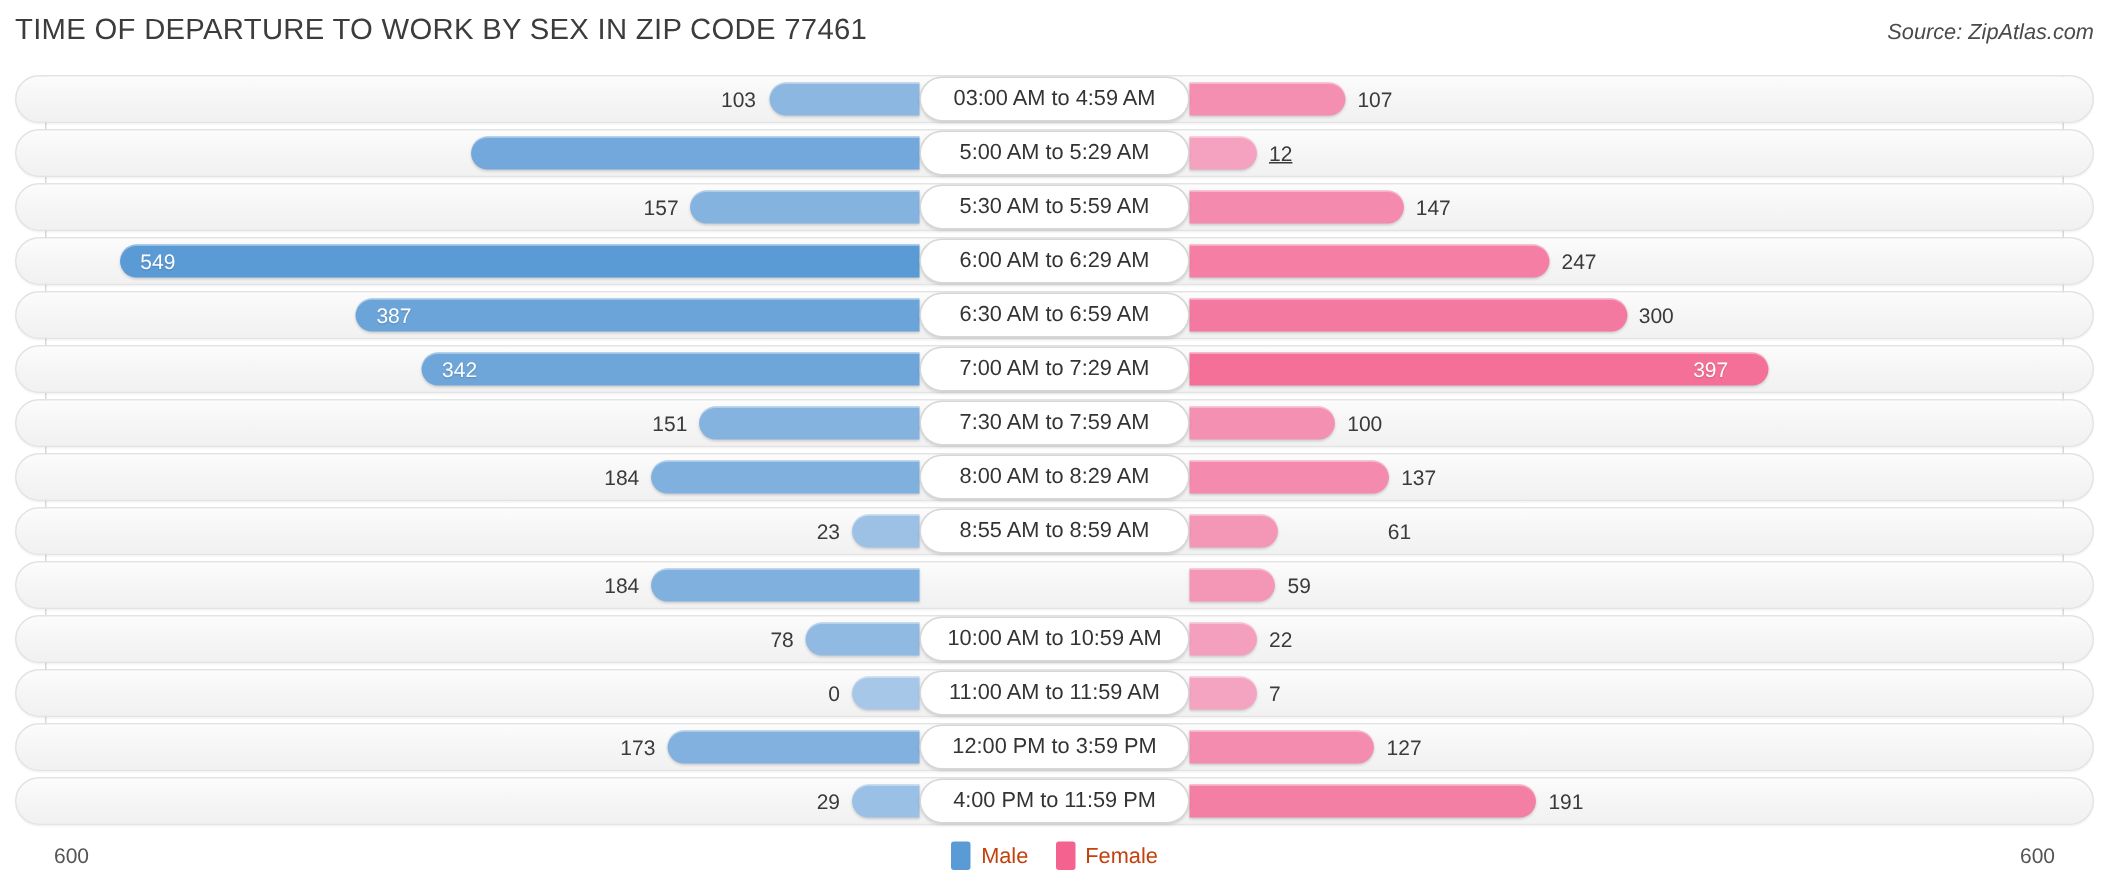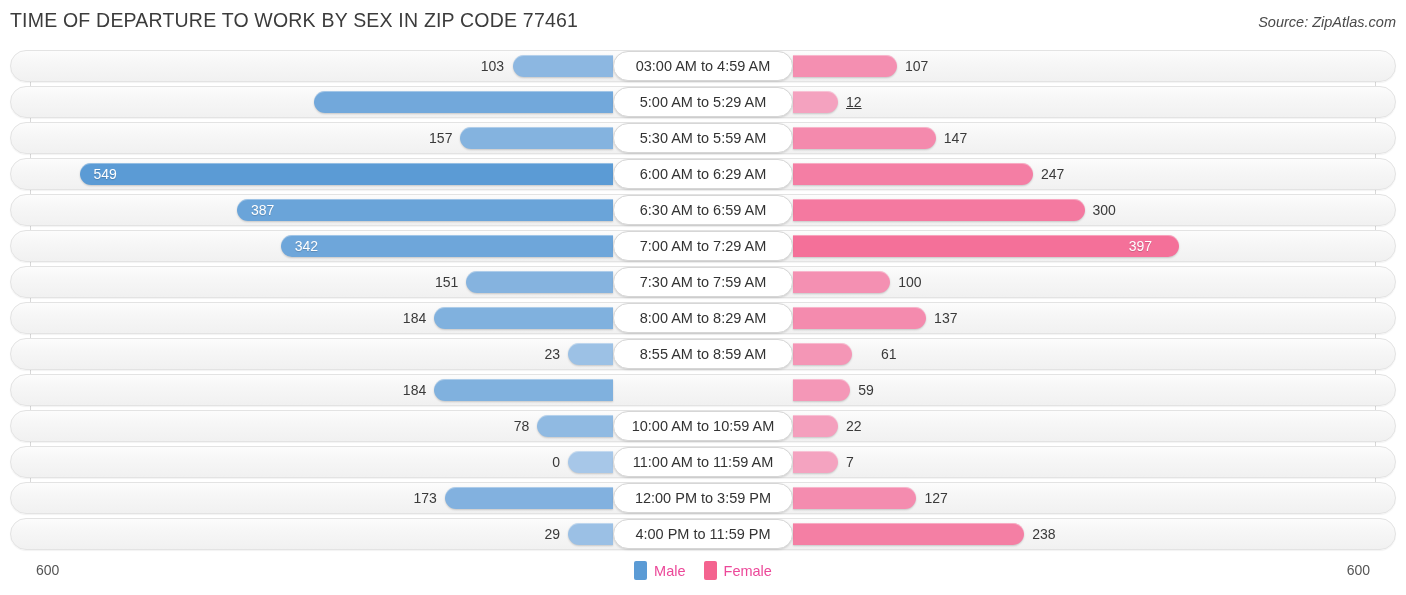--- a/index.html
+++ b/index.html
@@ -94,21 +94,21 @@
   
   .footer{position:absolute;left:0;top:556px;width:1406px;height:39px;}
   .axis-left{position:absolute;left:36px;top:6px;font-size:14px;color:#555;}
   .axis-right{position:absolute;right:36px;top:6px;font-size:14px;color:#555;}
   .legend{
     position:absolute;left:0;right:0;top:5px;
     display:flex;justify-content:center;align-items:center;gap:18px;
   }
   .legend-item{display:flex;align-items:center;gap:7px;}
   .swatch{width:13px;height:19px;border-radius:2px;display:inline-block;}
-  .legend-label{font-size:14.5px;color:#ec4899;}
+  .legend-label{font-size:14.5px;color:#c2410c;}
 </style>
 </head>
 <body>
 
 <div class="page">
 
   <div class="header">
     <div class="title">TIME OF DEPARTURE TO WORK BY SEX IN ZIP CODE 77461</div>
     <div class="source">Source: ZipAtlas.com</div>
   </div>
@@ -179,21 +179,21 @@
           <div class="bar bar-female" style="left: 793px; width: 133.118px; background: rgb(244, 139, 174);"></div>
           <div class="val val-out-left" style="left: 368.213px; width: 58px;">184</div>
           <div class="val val-out-right" style="left: 934.118px; width: 58px;">137</div>
           <div class="pill">8:00 AM to 8:29 AM</div>
         </div>
         <div class="row">
           <div class="track"></div>
           <div class="bar bar-male" style="left: 568px; width: 45px; background: rgb(156, 193, 229);"></div>
           <div class="bar bar-female" style="left: 793px; width: 59.2717px; background: rgb(244, 150, 182);"></div>
           <div class="val val-out-left" style="left: 502px; width: 58px;">23</div>
-          <div class="val val-out-right" style="left: 881px; width: 58px;">61</div>
+          <div class="val val-out-right" style="left: 904px; width: 58px; text-align: center;">61</div>
           <div class="pill">8:55 AM to 8:59 AM</div>
         </div>
         <div class="row">
           <div class="track"></div>
           <div class="bar bar-male" style="left: 434.213px; width: 178.787px; background: rgb(128, 177, 222);"></div>
           <div class="bar bar-female" style="left: 793px; width: 57.3283px; background: rgb(244, 151, 183);"></div>
           <div class="val val-out-left" style="left: 368.213px; width: 58px;">184</div>
           <div class="val val-out-right" style="left: 858.328px; width: 58px;">59</div>
         </div>
         <div class="row">
@@ -218,21 +218,21 @@
           <div class="bar bar-female" style="left: 793px; width: 123.402px; background: rgb(244, 140, 175);"></div>
           <div class="val val-out-left" style="left: 378.902px; width: 58px;">173</div>
           <div class="val val-out-right" style="left: 924.402px; width: 58px;">127</div>
           <div class="pill">12:00 PM to 3:59 PM</div>
         </div>
         <div class="row">
           <div class="track"></div>
           <div class="bar bar-male" style="left: 568px; width: 45px; background: rgb(155, 192, 229);"></div>
           <div class="bar bar-female" style="left: 793px; width: 231.257px; background: rgb(244, 127, 164);"></div>
           <div class="val val-out-left" style="left: 502px; width: 58px;">29</div>
-          <div class="val val-out-right" style="left: 1032.26px; width: 58px;">238</div>
+          <div class="val val-out-right" style="left: 1032.26px; width: 58px;">191</div>
           <div class="pill">4:00 PM to 11:59 PM</div>
         </div>
       </div>
   </div>
 
   <div class="footer">
     <div class="axis-left">600</div>
     <div class="axis-right">600</div>
     <div class="legend" id="legend">
         <div class="legend-item">

